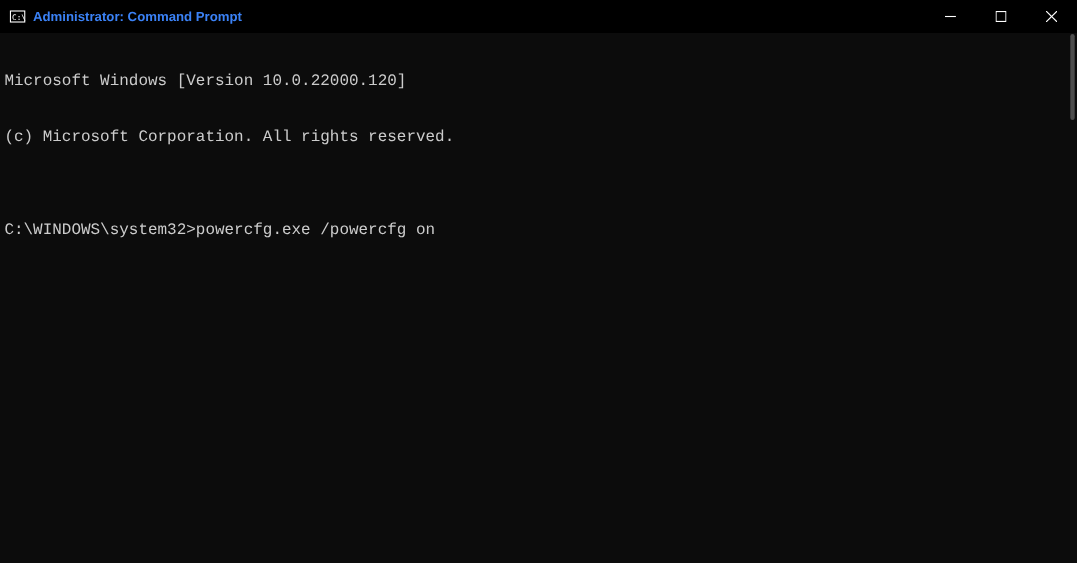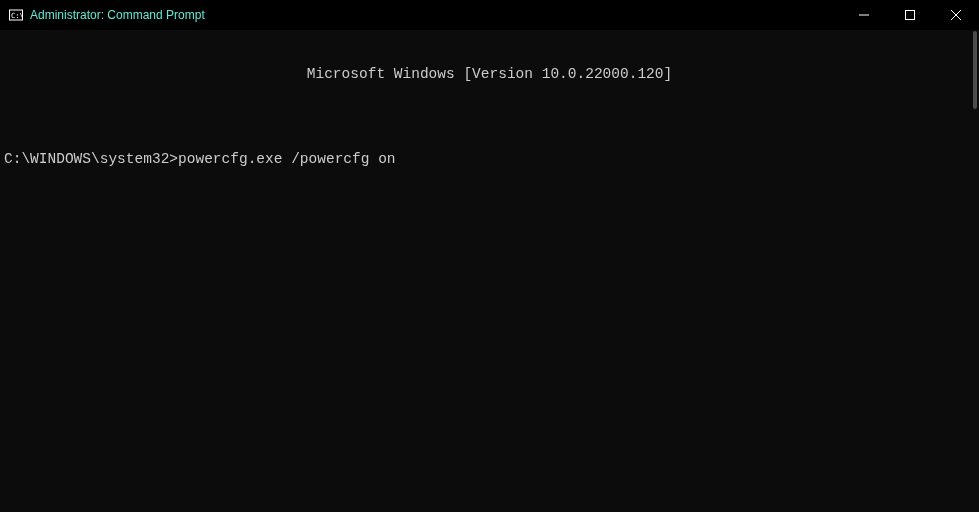--- a/index.html
+++ b/index.html
@@ -31,21 +31,22 @@
     width: 16px;
     height: 16px;
     margin-left: 8px;
     margin-right: 6px;
     display: flex;
     align-items: center;
     justify-content: center;
   }
   .titlebar-title {
     flex: 0 0 auto;
-    color: #5eead4;
+    color: #3b82f6;
+    font-weight: bold;
   }
   .titlebar-spacer {
     flex: 1 1 auto;
   }
   .titlebar-controls {
     display: flex;
     height: 100%;
   }
   .titlebar-btn {
     width: 46px;
@@ -60,21 +61,20 @@
     flex: 1 1 auto;
     background: #0c0c0c;
     color: #cccccc;
     font-family: Consolas, "Courier New", monospace;
     font-size: 14.5px;
     line-height: 17px;
     padding: 2px 4px 4px 4px;
     white-space: pre;
     overflow: hidden;
     position: relative;
-    text-align: center;
   }
   .line { display: block; }
   .prompt-line { display: flex; }
   .prompt-path, .prompt-cmd { white-space: pre; }
   .scrollbar-thumb {
     position: absolute;
     right: 2px;
     top: 31px;
     width: 4px;
     height: 78px;
@@ -111,20 +111,21 @@
         <svg width="10" height="10" viewBox="0 0 10 10">
           <line x1="0" y1="0" x2="10" y2="10" stroke="#ffffff" stroke-width="1"></line>
           <line x1="10" y1="0" x2="0" y2="10" stroke="#ffffff" stroke-width="1"></line>
         </svg>
       </div>
     </div>
   </div>
 
   <div class="console">
     <span class="line">Microsoft Windows [Version 10.0.22000.120]</span>
+    <span class="line">(c) Microsoft Corporation. All rights reserved.</span>
     <span class="line"></span>
     <span class="prompt-line">
       <span class="prompt-path">C:\WINDOWS\system32&gt;</span><span class="prompt-cmd">powercfg.exe /powercfg on</span>
     </span>
   </div>
 
   <div class="scrollbar-thumb"></div>
 
 </div>
 

